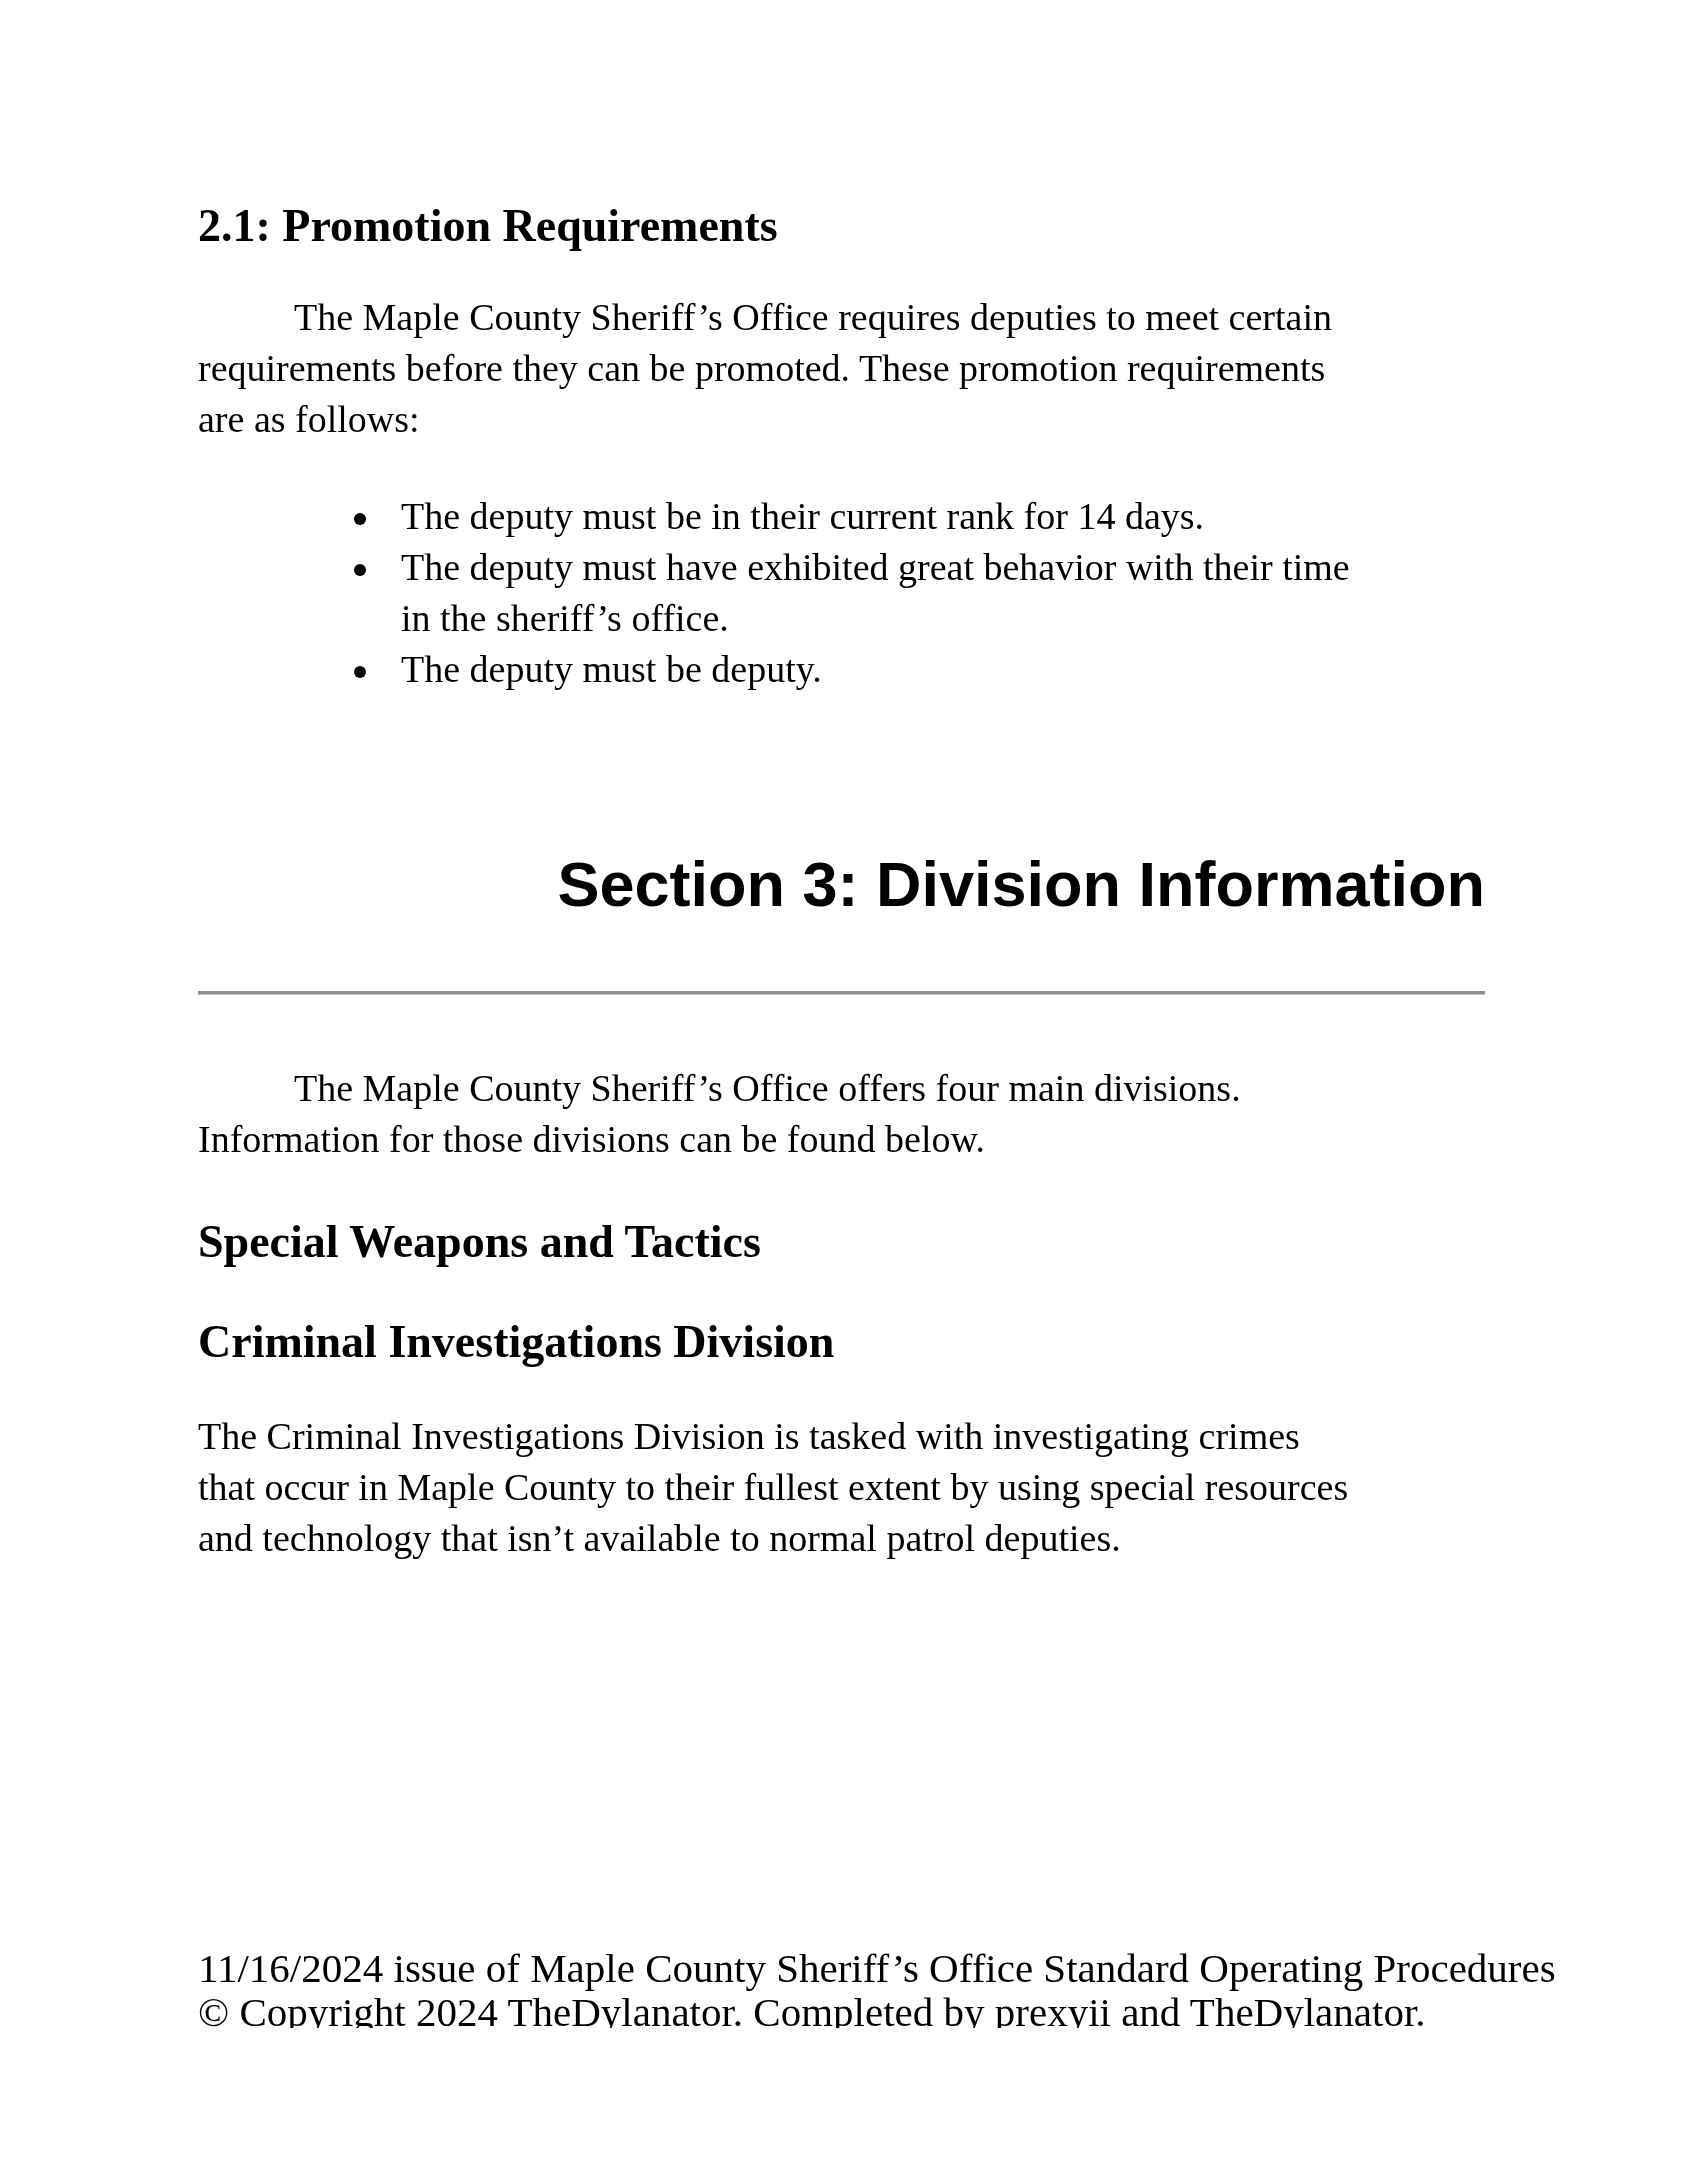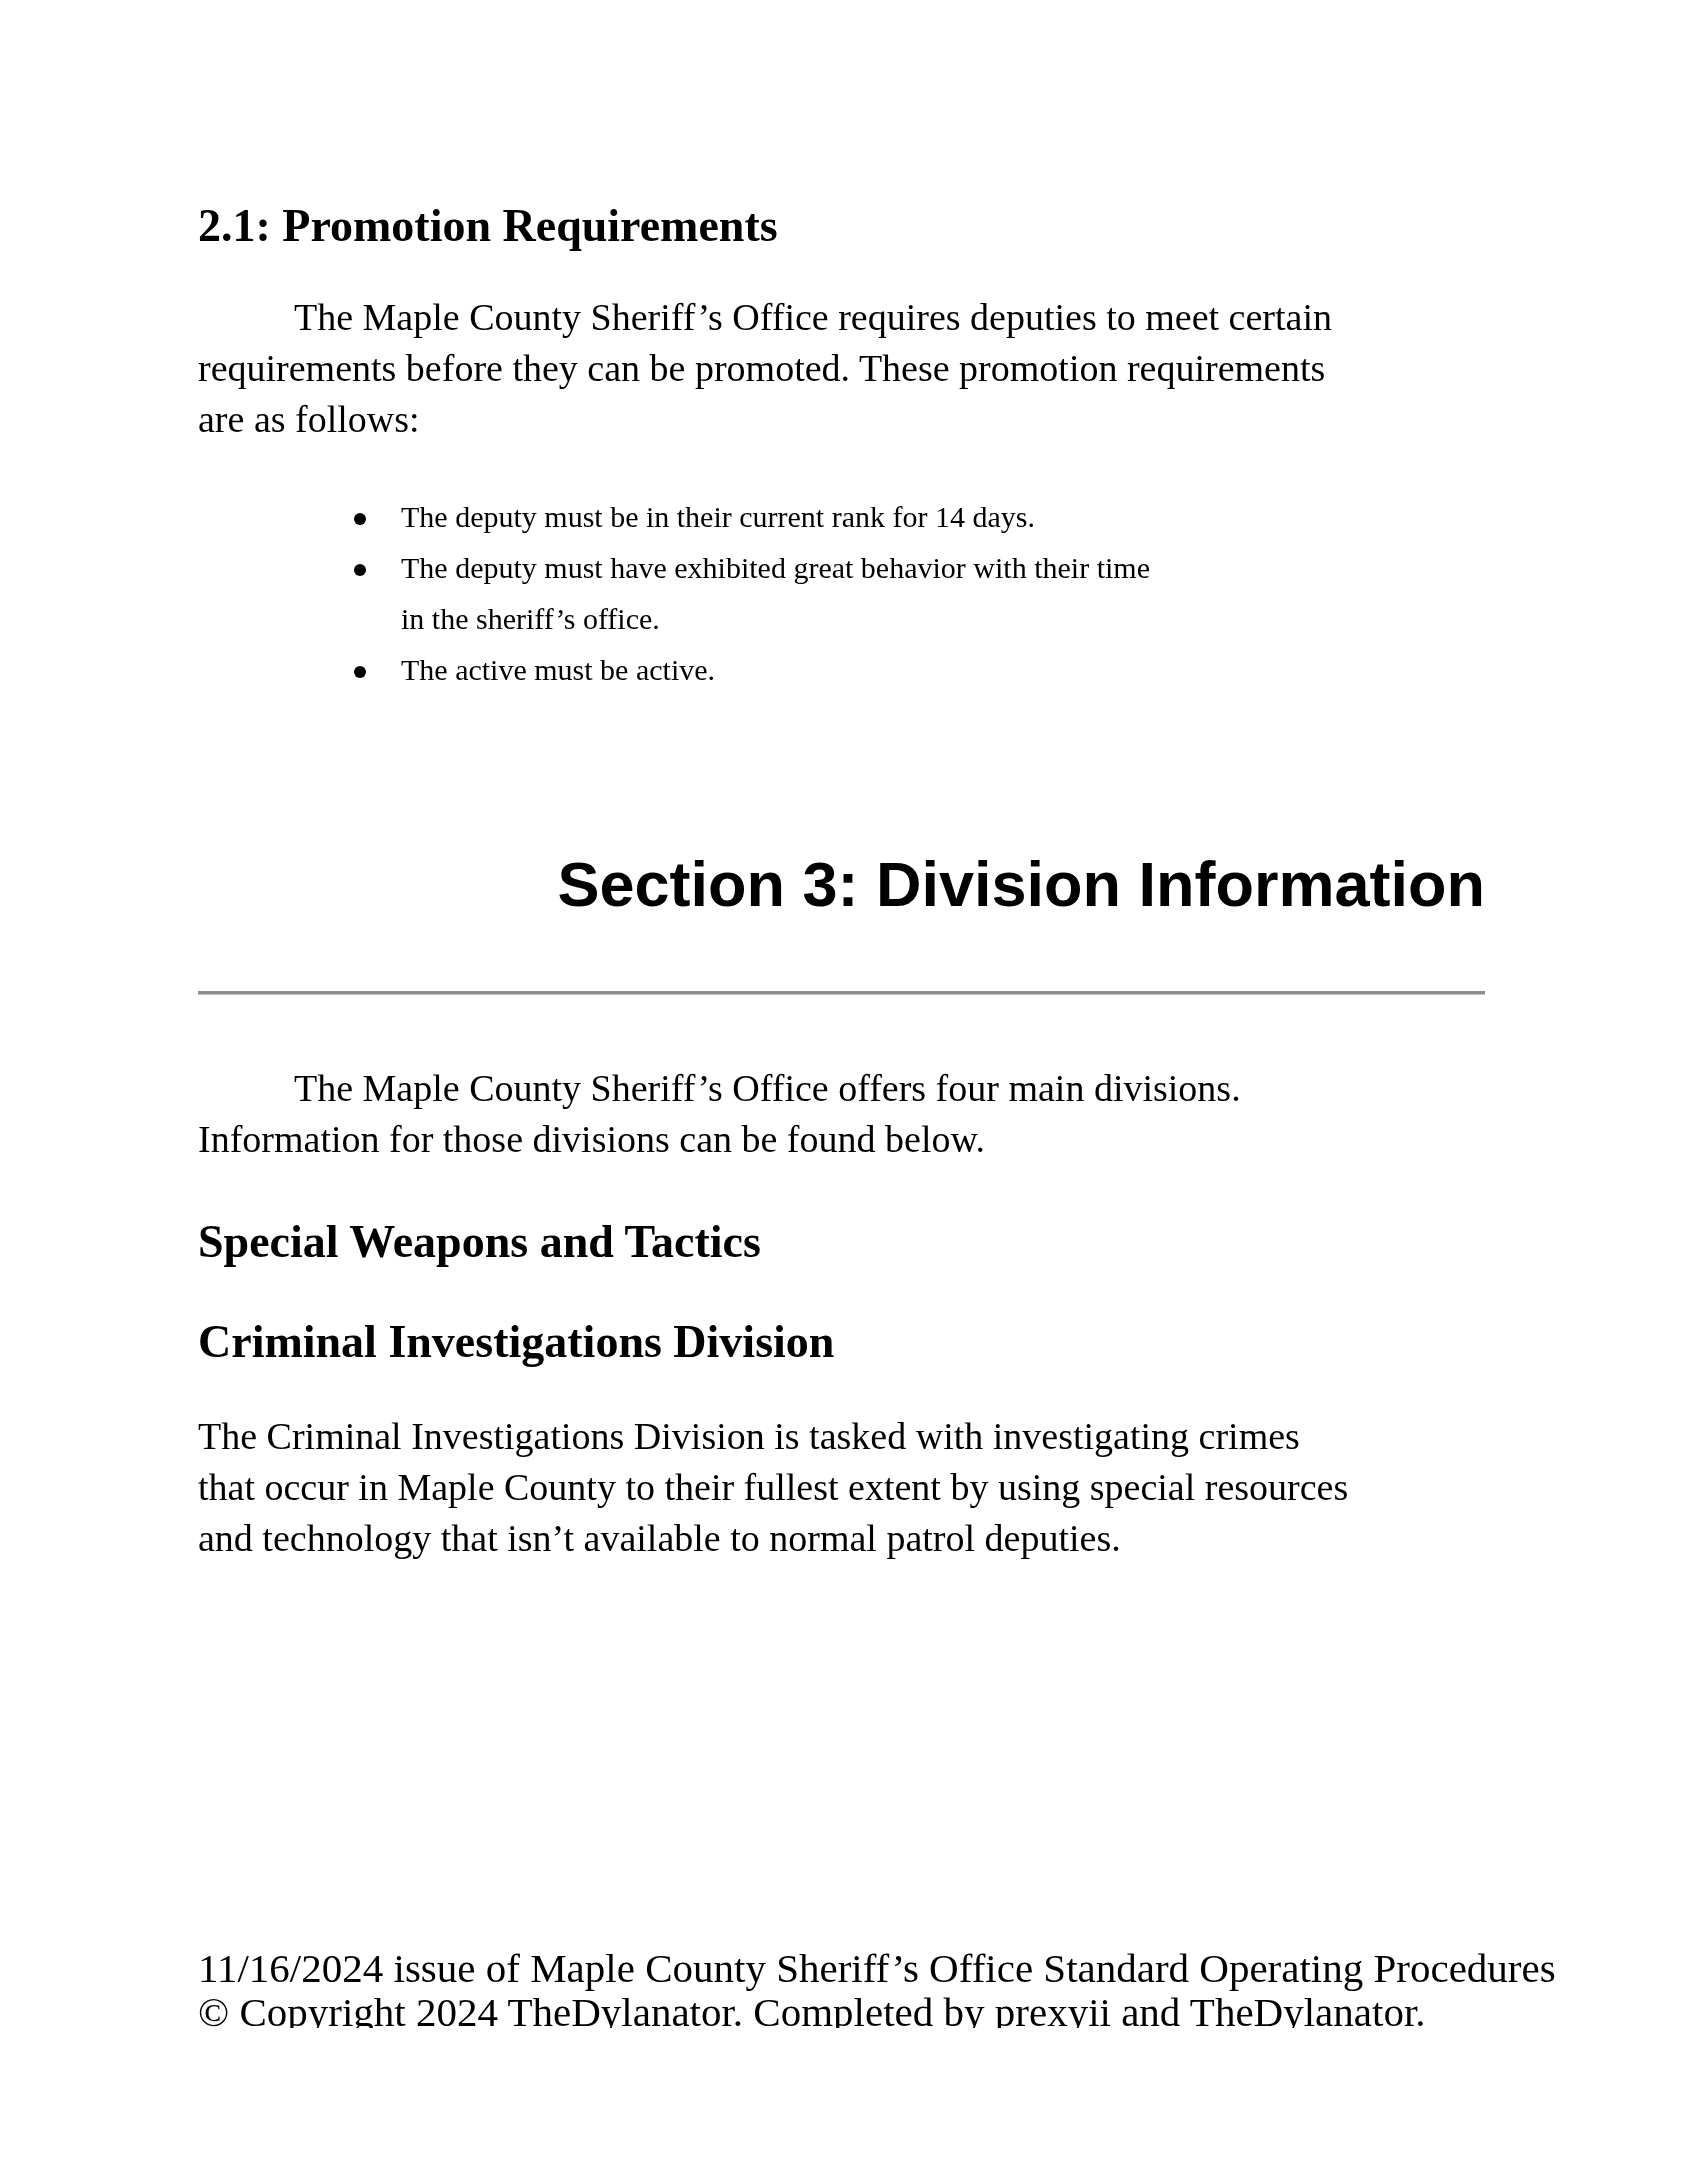--- a/index.html
+++ b/index.html
@@ -35,21 +35,21 @@
   }
   .indent-first { text-indent: 96px; }
   #promotion-intro { margin-top: 43px; }
   .bullet-list {
     list-style: none;
     margin: 46px 0 0 0;
     padding: 0 0 0 203px;
   }
   .bullet-item {
     position: relative;
-    font-size: 30px;
+    font-size: 38px;
     line-height: 51px;
     white-space: pre-line;
   }
   .bullet-item::before {
     content: "";
     position: absolute;
     left: -47px;
     top: 22px;
     width: 12px;
     height: 12px;
@@ -101,21 +101,21 @@
   <h2 class="h-serif" id="promotion-heading">2.1: Promotion Requirements</h2>
 
   <p class="body-par indent-first" id="promotion-intro">The Maple County Sheriff’s Office requires deputies to meet certain
 requirements before they can be promoted. These promotion requirements
 are as follows:</p>
 
   <ul class="bullet-list">
       <li class="bullet-item">The deputy must be in their current rank for 14 days.</li>
       <li class="bullet-item">The deputy must have exhibited great behavior with their time
 in the sheriff’s office.</li>
-      <li class="bullet-item">The active must be active.</li>
+      <li class="bullet-item">The deputy must be deputy.</li>
     </ul>
 
   <div class="section-title">Section 3: Division Information</div>
 
   <div class="section-divider" style="background: rgb(142, 142, 142);"></div>
 
   <p class="body-par indent-first" id="division-intro">The Maple County Sheriff’s Office offers four main divisions.
 Information for those divisions can be found below.</p>
 
   <h2 class="h-serif" id="swat-heading">Special Weapons and Tactics</h2>

